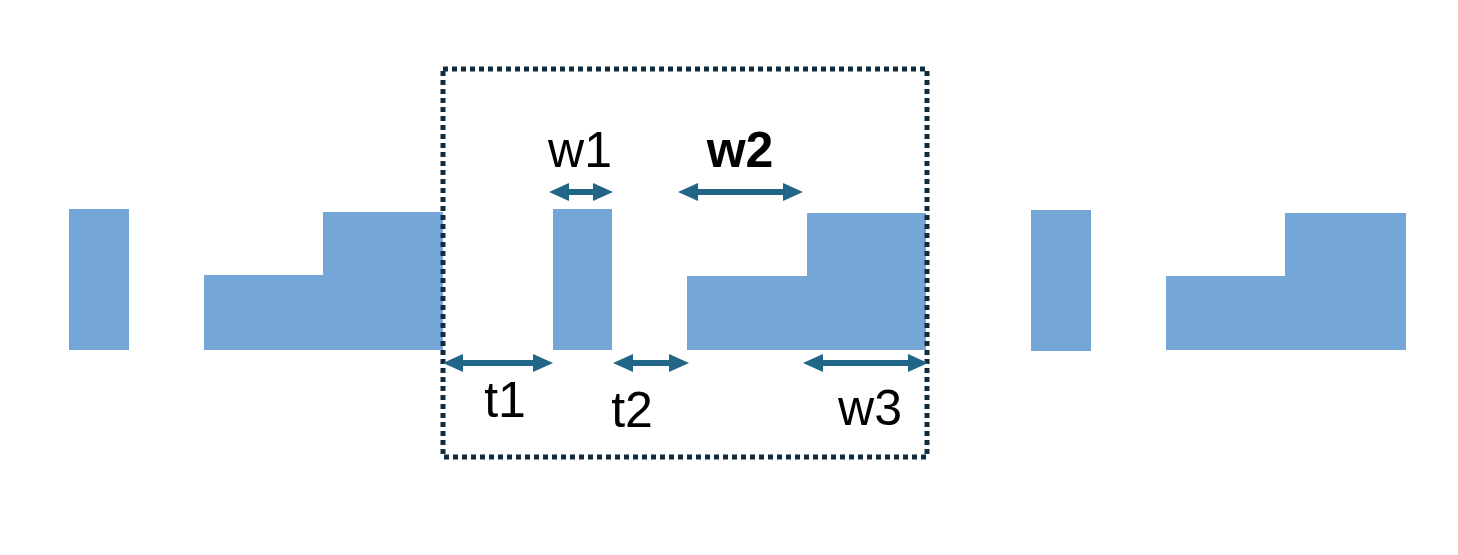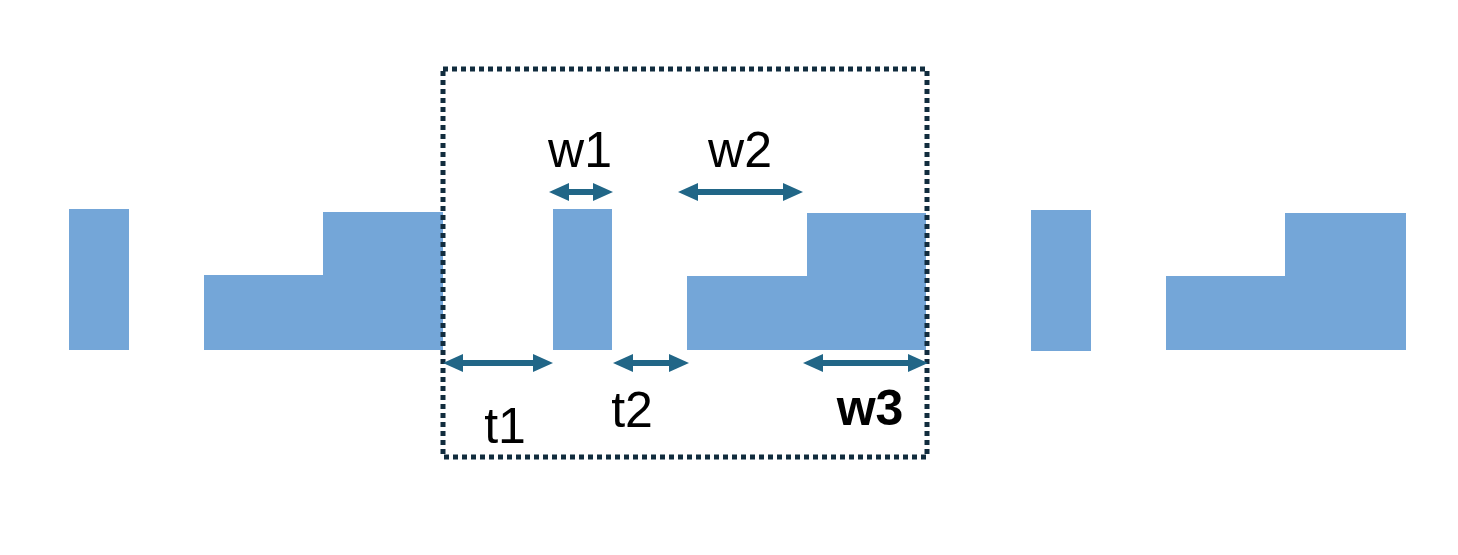--- a/index.html
+++ b/index.html
@@ -92,18 +92,18 @@
     <polygon points="76,10 56,1 56,19"></polygon>
   </svg>
 
   <svg class="dim-arrow" style="left:803px; top:353px;" width="125" height="20" viewBox="0 0 125 20">
     <line x1="15" y1="10" x2="110" y2="10"></line>
     <polygon points="0,10 20,1 20,19"></polygon>
     <polygon points="125,10 105,1 105,19"></polygon>
   </svg>
 
   <span class="dim-label" style="left:580px; top:150px;">w1</span>
-  <span class="dim-label" style="left:740px; top:150px;">w2</span>
-  <span class="dim-label" style="left:505px; top:426px;">t1</span>
+  <span class="dim-label" style="left:740px; top:150px;font-weight:bold;">w2</span>
+  <span class="dim-label" style="left:505px; top:400px;">t1</span>
   <span class="dim-label" style="left:632px; top:410px;">t2</span>
-  <span class="dim-label" style="left:870px; top:408px;font-weight:bold;">w3</span>
+  <span class="dim-label" style="left:870px; top:408px;">w3</span>
 
 </div>
 
 </body></html>

